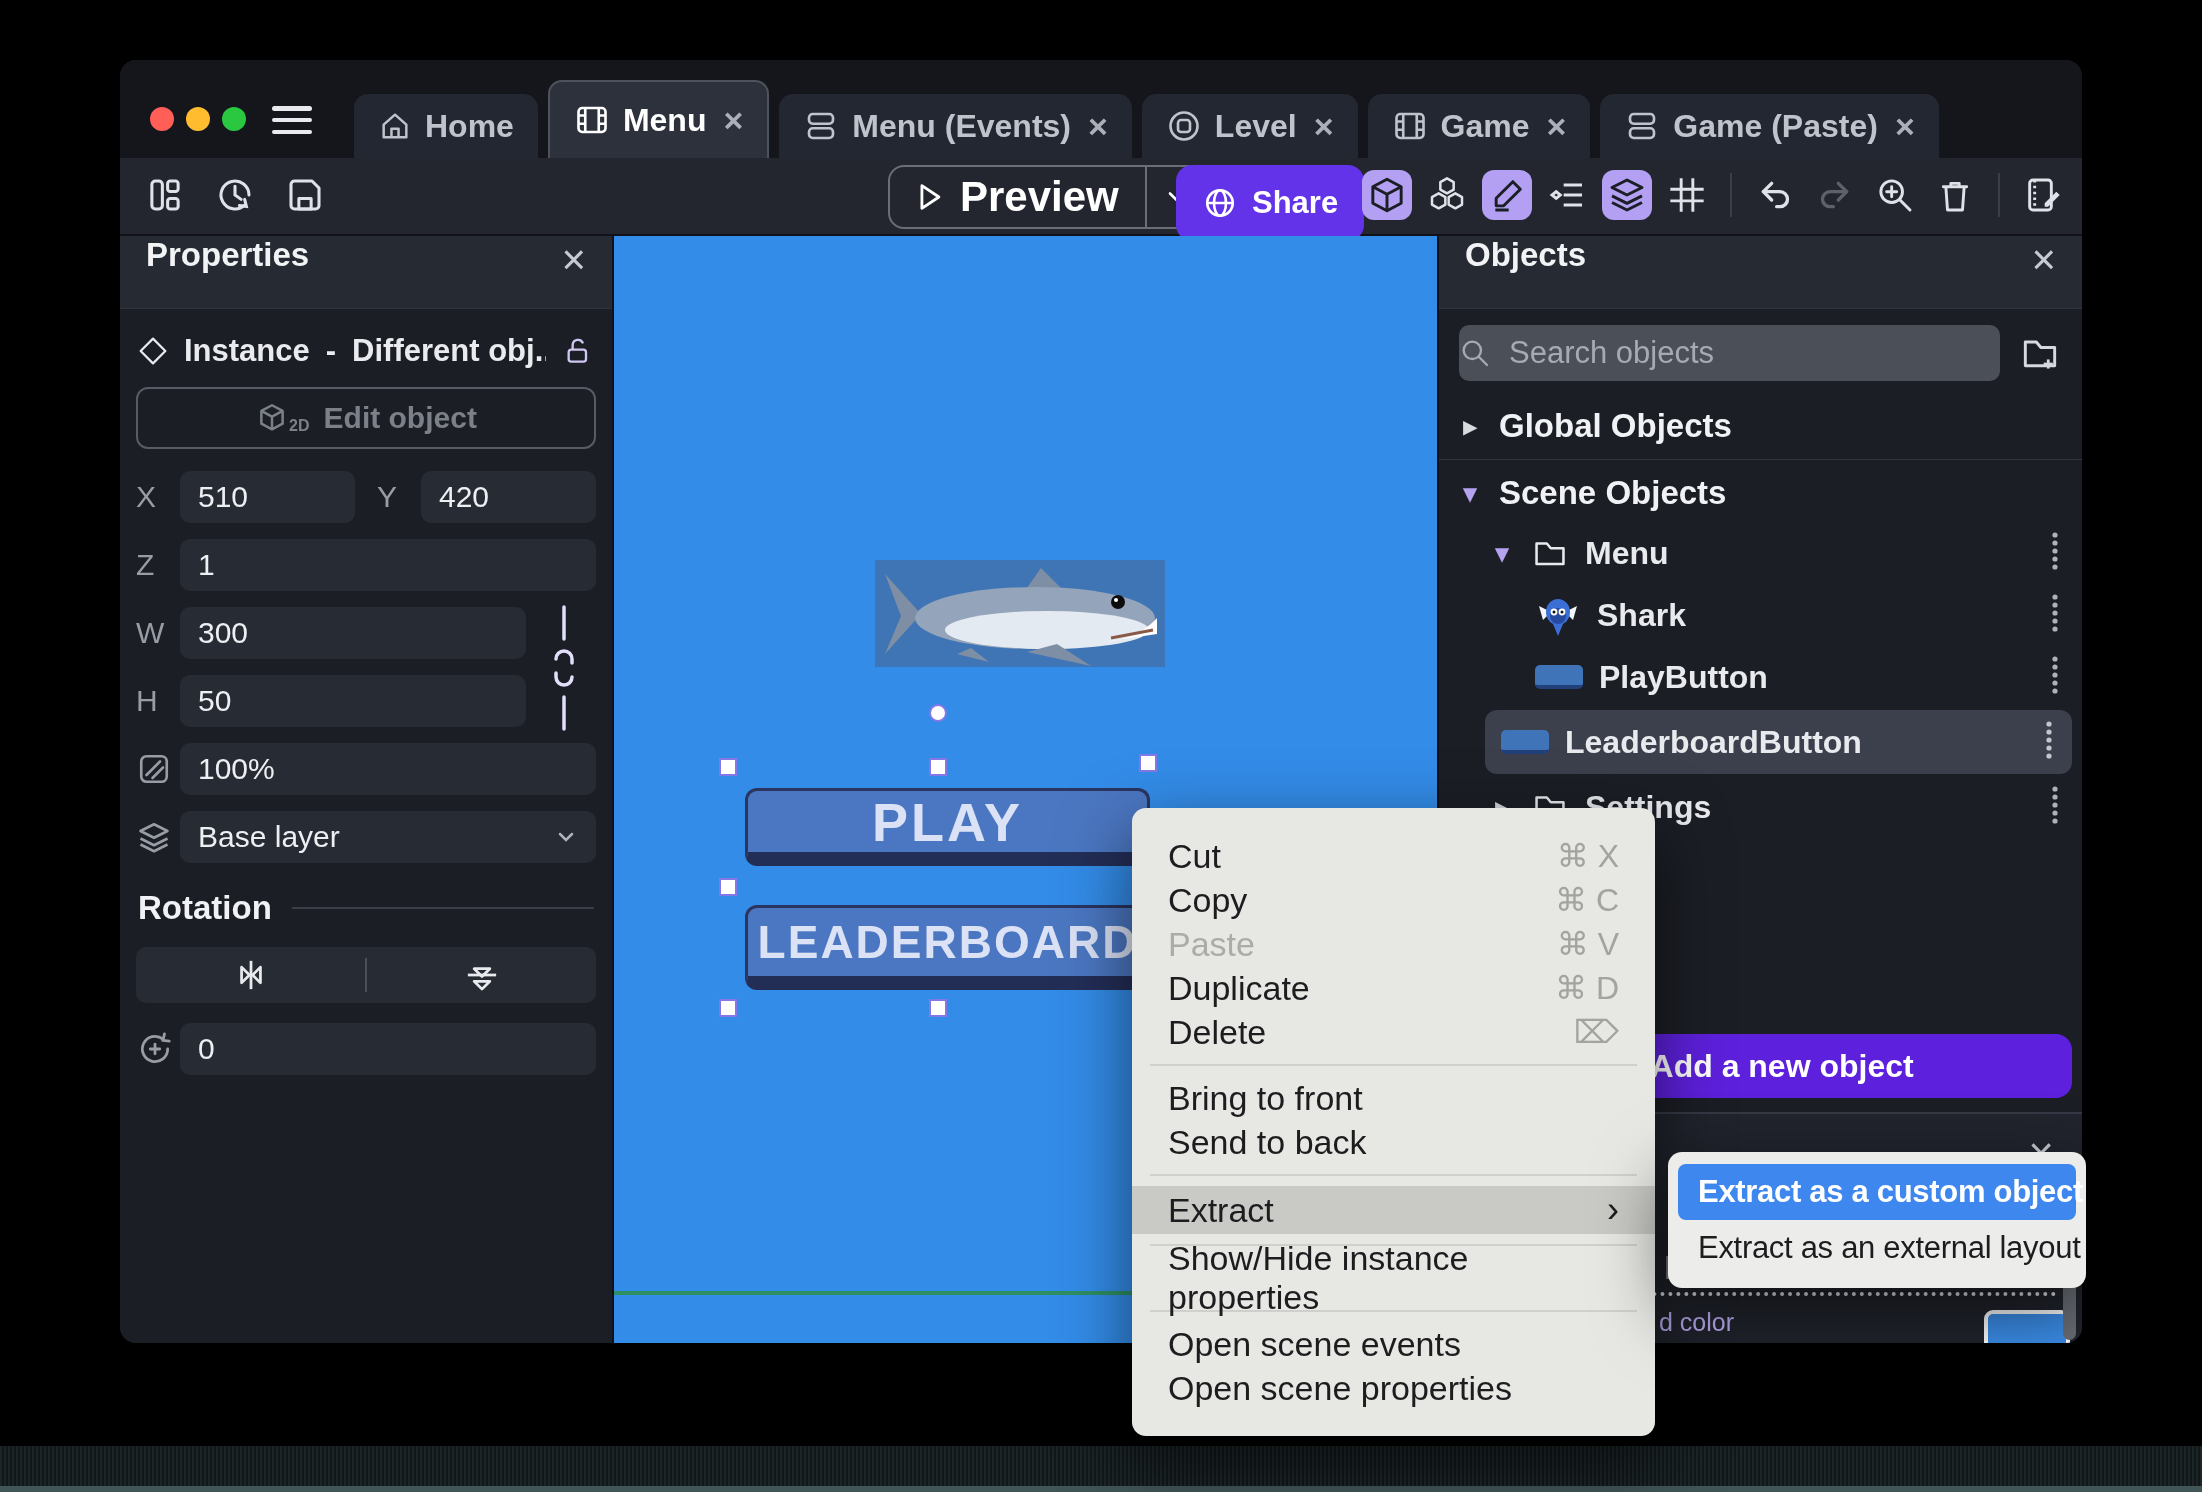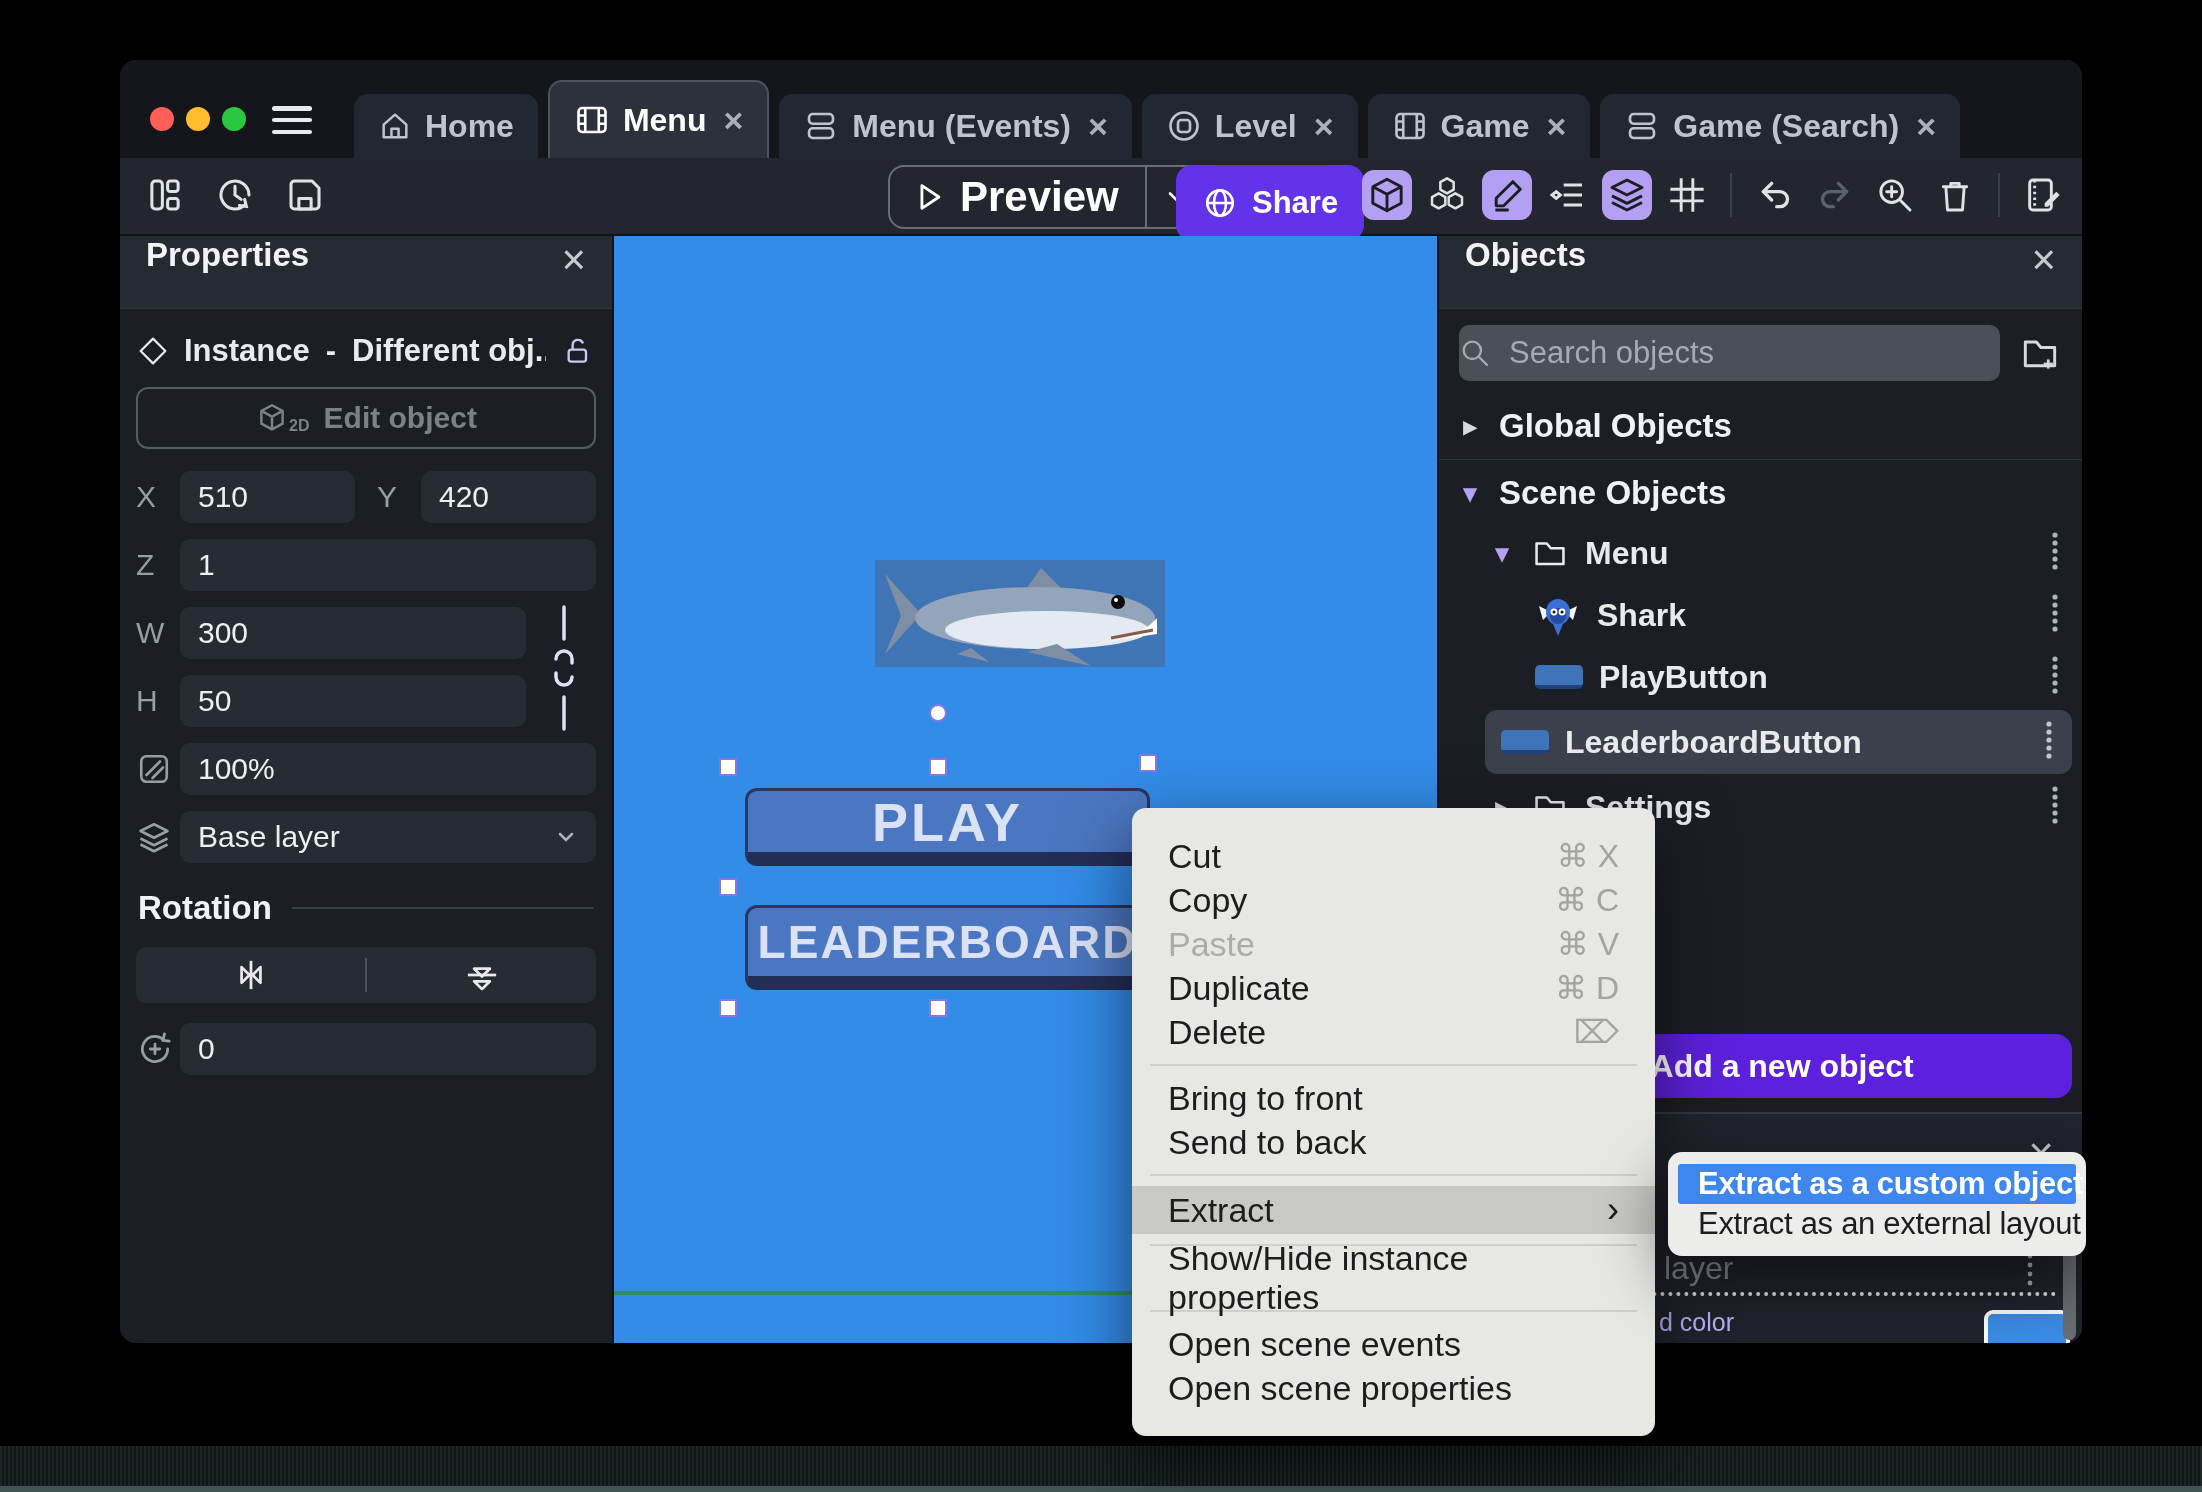--- a/index.html
+++ b/index.html
@@ -72,21 +72,21 @@
   .scrollthumb{position:absolute;right:6px;top:38px;width:13px;height:188px;background:#6a6e75;border-radius:7px}
   
   .menu{position:absolute;left:1132px;top:808px;width:523px;background:#e7e7e4;border-radius:14px;padding:26px 0;box-shadow:0 24px 70px rgba(0,0,0,.55);z-index:50}
   .mi{height:44px;display:flex;align-items:center;padding:0 36px;font-size:34px;color:#1d1d1f;cursor:pointer}
   .mi .sc{margin-left:auto;color:#a3a3a1;font-size:32px}
   .mi.dis{color:#ababa9}
   .mi.hl{background:#c9c9c6;height:48px}
   .mi .sub{margin-left:auto;color:#1d1d1f;font-size:36px}
   .mdiv{height:2px;background:#cfcfcc;margin:10px 18px}
   .submenu{position:absolute;left:1668px;top:1152px;width:398px;background:#ececea;border-radius:14px;padding:12px 10px;box-shadow:0 24px 70px rgba(0,0,0,.55);z-index:60}
-  .smi{height:40px;display:flex;align-items:center;padding:0 20px;font-size:31px;color:#1d1d1f;border-radius:3px;cursor:pointer;white-space:nowrap;letter-spacing:-.3px}
+  .smi{height:56px;display:flex;align-items:center;padding:0 20px;font-size:31px;color:#1d1d1f;border-radius:8px;cursor:pointer;white-space:nowrap;letter-spacing:-.3px}
   .smi.hl{background:#3e87ee;color:#fff;font-weight:600}
   .desktopband{position:absolute;left:0;right:0;top:1446px;height:46px;background-image:repeating-linear-gradient(90deg,#1d2527 0 2px,#11181a 2px 4px);border-bottom:6px solid #415557;box-sizing:border-box}
   svg{display:block}
 </style>
 </head>
 <body>
 
 <div class="window">
 
   <div class="tabbar">
@@ -158,21 +158,21 @@
         <span>Game</span>
         <span class="x">×</span>
       </div>
       <div class="tab">
         <span>
             <svg width="36" height="36" viewBox="0 0 48 48" fill="none" stroke="currentColor" stroke-width="3.5">
               <rect x="8" y="8" width="32" height="13" rx="5"></rect>
               <rect x="8" y="27" width="32" height="13" rx="5"></rect>
             </svg>
           </span>
-        <span>Game (Search)</span>
+        <span>Game (Paste)</span>
         <span class="x">×</span>
       </div>
     </div>
   </div>
 
   <div class="toolbar">
     <div class="tbleft">
       <span class="icbtn">
           <svg width="42" height="42" viewBox="0 0 48 48" fill="none" stroke="currentColor" stroke-width="3.5">
             <rect x="9" y="8" width="12" height="32" rx="4"></rect>

